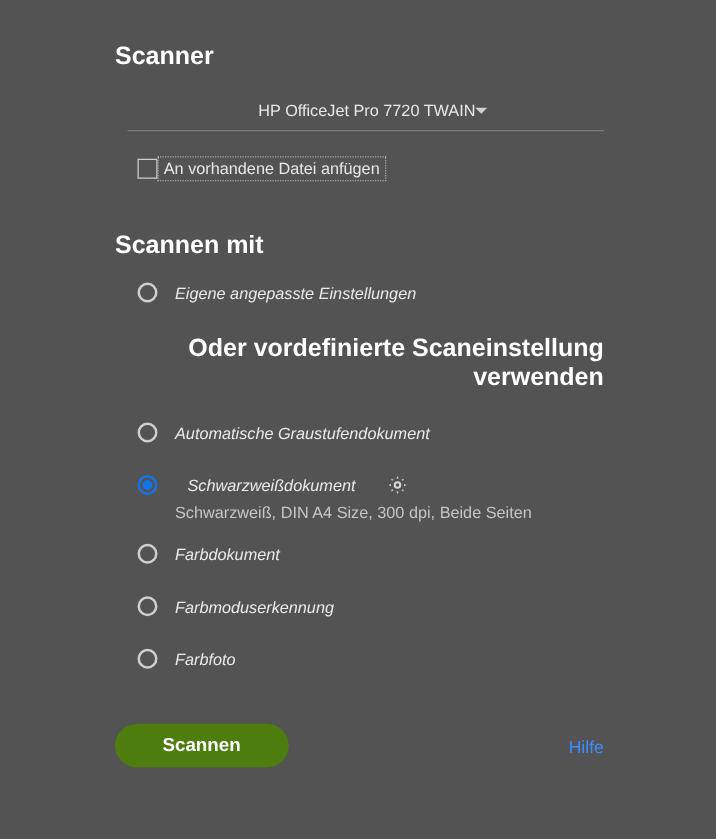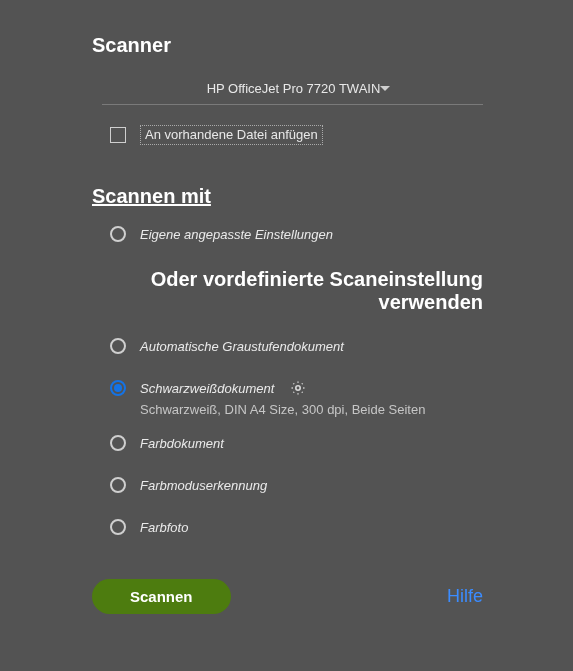--- a/index.html
+++ b/index.html
@@ -34,37 +34,36 @@
     color: #e8e8e8;
   }
   .dropdown .chev {
     display: inline-block;
   }
   .dropdown .chev svg { display:block; }
   .checkbox-row {
     display: flex;
     align-items: center;
     margin-left: 18px;
-    gap: 14px;
     margin-bottom: 40px;
   }
   .checkbox {
     width: 16px;
     height: 16px;
     border: 1px solid #cfcfcf;
     background: transparent;
     cursor: pointer;
   }
   .dotted-label {
     border: 1px dotted #aaa;
     padding: 1px 4px 2px 4px;
     font-size: 13px;
     color: #e8e8e8;
   }
-  .section-title.second { margin-top: 0; margin-bottom: 18px; text-decoration: underline; }
+  .section-title.second { margin-top: 0; margin-bottom: 18px; }
   .radio-row {
     display: flex;
     align-items: center;
     gap: 14px;
     margin-left: 18px;
     margin-bottom: 26px;
     cursor: pointer;
   }
   .radio {
     width: 16px;
@@ -90,21 +89,21 @@
     color: #eaeaea;
     font-style: italic;
   }
   .option-block {
     margin-left: 18px;
     margin-bottom: 18px;
   }
   .option-first-line {
     display: flex;
     align-items: center;
-    gap: 14px;
+    gap: 24px;
     cursor: pointer;
   }
   .option-sub {
     margin-left: 30px;
     margin-top: 6px;
     color: #c6c6c6;
     font-size: 13px;
   }
   .gear {
     margin-left: 2px;
@@ -123,21 +122,21 @@
     color: #fff;
     border: none;
     border-radius: 18px;
     padding: 9px 38px;
     font-size: 15px;
     font-weight: 600;
     cursor: pointer;
   }
   .help-link {
     color: #3b8cff;
-    font-size: 18px;
+    font-size: 14px;
     cursor: pointer;
   }
 </style>
 </head>
 <body>
 
 <div class="page">
 
   <div class="section-title">Scanner</div>
 

